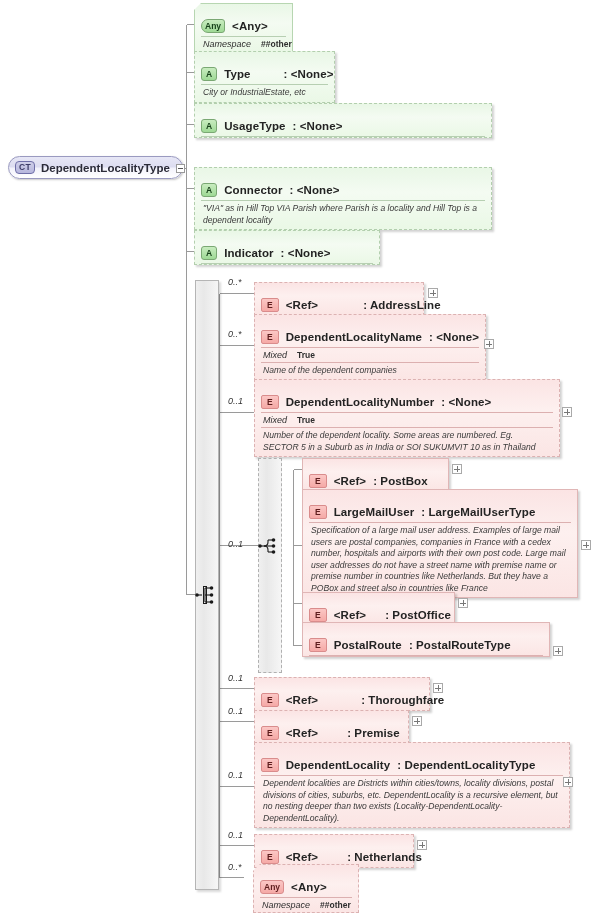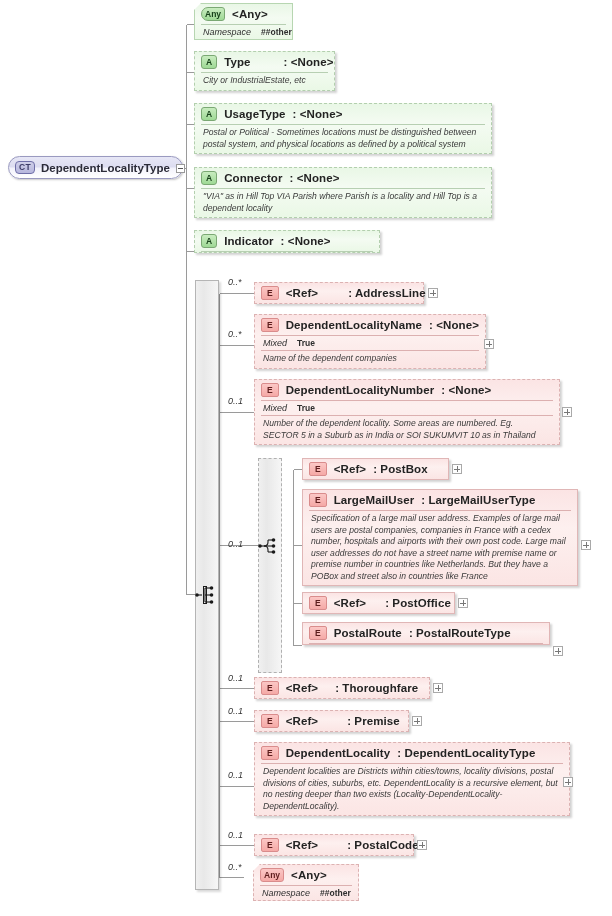--- a/index.html
+++ b/index.html
@@ -64,21 +64,21 @@
 
   .node.attr  { background:linear-gradient(to bottom,#e9f7e6 0%,#f4fbf2 40%,#eaf8e6 100%); border-color:#b7d6b1; }
   .node.attr.dash { border-color:#b3cfae; }
   .node.elem  { background:linear-gradient(to bottom,#fbe4e4 0%,#fdf0ef 40%,#fbe5e4 100%); border-color:#e0b6b6; }
   .node.elem.dash { border-color:#dcb2b2; }
 
   .node.shadow { box-shadow:2px 2px 2px rgba(0,0,0,.18); }
 
   .nhead {
     display:flex; align-items:center; gap:7px;
-    padding:3px 8px 3px 6px;
+    padding:15px 8px 3px 6px;
     font-size:11.5px; font-weight:bold; color:#232323;
     white-space:nowrap;
   }
   .nhead .nm { letter-spacing:.1px; }
   .nhead .tp { letter-spacing:.1px; }
 
   .tag {
     display:inline-block;
     font-size:8.5px; font-weight:bold;
     line-height:12px;
@@ -227,21 +227,20 @@
     <div class="doc">City or IndustrialEstate, etc</div>
   </div>
 
   <div class="node attr dash shadow" style="left:194px; top:103px; width:298px;">
     <div class="nhead">
       <span class="tag">A</span>
       <span class="nm">UsageType</span>
       <span class="tp">: &lt;None&gt;</span>
     </div>
     <div class="sep g"></div>
-    <div class="doc">Postal or Political - Sometimes locations must be distinguished between postal system, and physical locations as defined by a political system</div>
   </div>
 
   <div class="node attr dash shadow" style="left:194px; top:167px; width:298px;">
     <div class="nhead">
       <span class="tag">A</span>
       <span class="nm">Connector</span>
       <span class="tp">: &lt;None&gt;</span>
     </div>
     <div class="sep g"></div>
     <div class="doc">"VIA" as in Hill Top VIA Parish where Parish is a locality and Hill Top is a dependent locality</div>
@@ -273,21 +272,21 @@
       <circle cx="17.5" cy="18" r="1.8"></circle>
     </g>
     <rect x="9.5" y="2.5" width="3" height="17" fill="none" stroke="#1a1a1a" stroke-width="1"></rect>
   </svg>
 
   <div class="occ" style="left:228px; top:277px;">0..*</div>
   <div class="node elem dash shadow" style="left:254px; top:282px; width:170px;">
     <div class="nhead">
       <span class="tag e">E</span>
       <span class="nm">&lt;Ref&gt;</span>
-      <span class="tp" style="margin-left:23px;">: AddressLine</span>
+      <span class="tp" style="margin-left:38px;">: AddressLine</span>
     </div>
   </div>
   <div class="plus" style="left:428px; top:288px;"></div>
 
   <div class="occ" style="left:228px; top:329px;">0..*</div>
   <div class="node elem dash shadow" style="left:254px; top:314px; width:232px;">
     <div class="nhead">
       <span class="tag e">E</span>
       <span class="nm">DependentLocalityName</span>
       <span class="tp">: &lt;None&gt;</span>
@@ -376,21 +375,21 @@
     </div>
     <div class="sep r"></div>
   </div>
   <div class="plus" style="left:553px; top:646px;"></div>
 
   <div class="occ" style="left:228px; top:673px;">0..1</div>
   <div class="node elem dash shadow" style="left:254px; top:677px; width:176px;">
     <div class="nhead">
       <span class="tag e">E</span>
       <span class="nm">&lt;Ref&gt;</span>
-      <span class="tp" style="margin-left:10px;">: Thoroughfare</span>
+      <span class="tp" style="margin-left:36px;">: Thoroughfare</span>
     </div>
   </div>
   <div class="plus" style="left:433px; top:683px;"></div>
 
   <div class="occ" style="left:228px; top:706px;">0..1</div>
   <div class="node elem dash shadow" style="left:254px; top:710px; width:155px;">
     <div class="nhead">
       <span class="tag e">E</span>
       <span class="nm">&lt;Ref&gt;</span>
       <span class="tp" style="margin-left:22px;">: Premise</span>
@@ -409,21 +408,21 @@
     <div class="doc" style="white-space:pre-line;">Dependent localities are Districts within cities/towns, locality divisions, postal
 divisions of cities, suburbs, etc. DependentLocality is a recursive element, but no nesting deeper than two exists (Locality-DependentLocality-DependentLocality).</div>
   </div>
   <div class="plus" style="left:563px; top:777px;"></div>
 
   <div class="occ" style="left:228px; top:830px;">0..1</div>
   <div class="node elem dash shadow" style="left:254px; top:834px; width:160px;">
     <div class="nhead">
       <span class="tag e">E</span>
       <span class="nm">&lt;Ref&gt;</span>
-      <span class="tp" style="margin-left:22px;">: PostalCode</span>
+      <span class="tp" style="margin-left:22px;">: Netherlands</span>
     </div>
   </div>
   <div class="plus" style="left:417px; top:840px;"></div>
 
   <div class="occ" style="left:228px; top:862px;">0..*</div>
   <div class="node elem dash shadow anybox" style="left:253px; top:864px; width:106px;">
     <div class="nhead">
       <span class="tag anyp">Any</span>
       <span class="nm">&lt;Any&gt;</span>
     </div>

